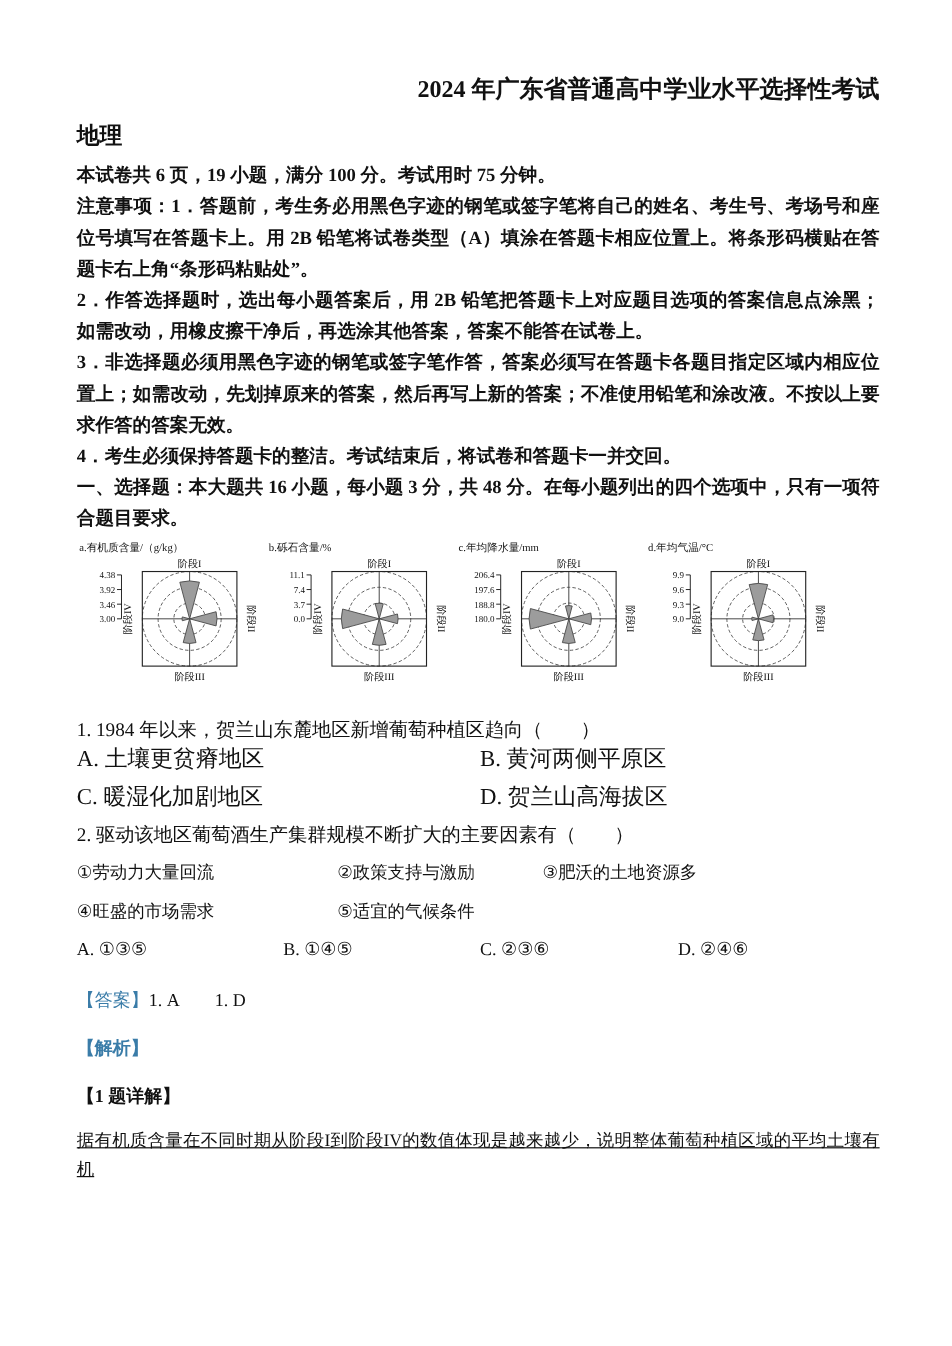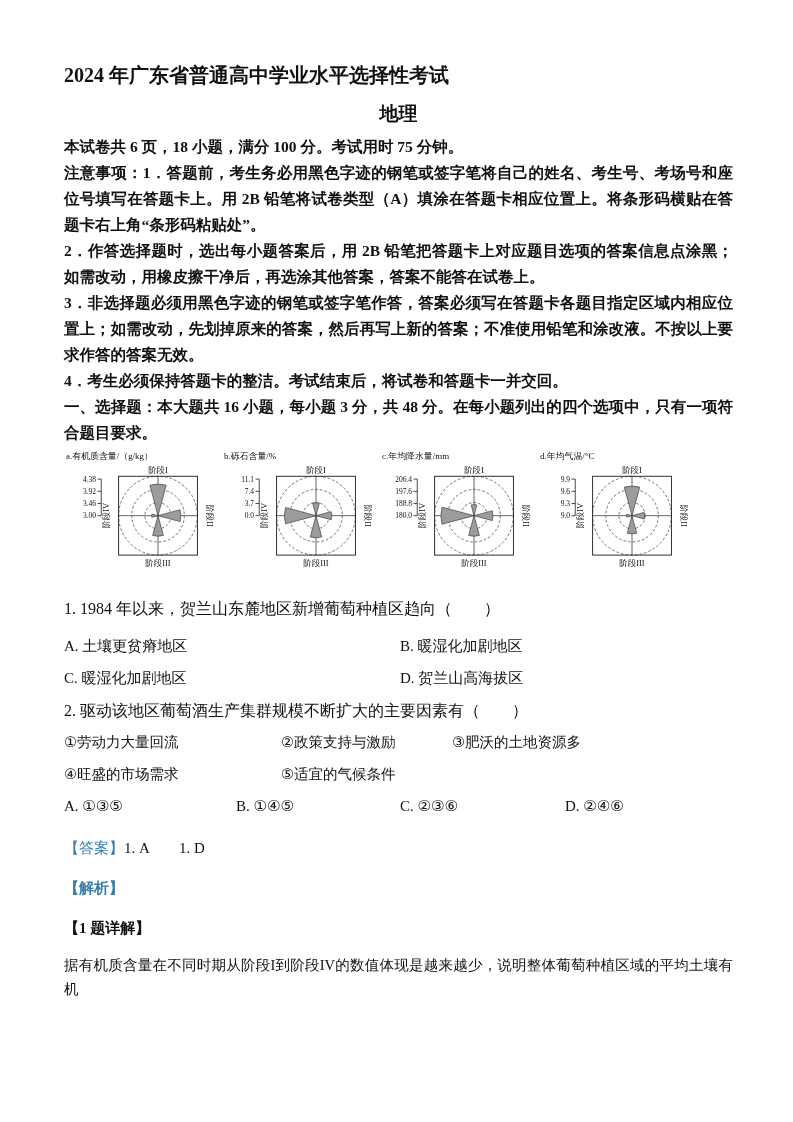--- a/index.html
+++ b/index.html
@@ -2,48 +2,48 @@
 <html><head>
 <meta charset="utf-8">
 <style>
   html,body{margin:0;padding:0;background:#ffffff;}
   body{
     width:793px;height:1122px;overflow:hidden;
     font-family:"Liberation Serif","DejaVu Serif","DejaVu Sans",serif;
     color:#111;
   }
   .page{padding:62px 60px 0 64px;}
-  .title{font-size:20px;line-height:26px;font-weight:bold;text-align:left;margin:0 0 14px 0;}
-  .subject{font-size:19px;line-height:24px;font-weight:bold;text-align:center;margin:0 0 8px 0;}
+  .title{font-size:20px;line-height:26px;font-weight:bold;text-align:right;margin:0 0 14px 0;}
+  .subject{font-size:19px;line-height:24px;font-weight:bold;text-align:left;margin:0 0 8px 0;}
   .b{font-weight:bold;font-size:15.5px;line-height:26px;margin:0;text-align:justify;}
   .passage{font-size:14.5px;font-style:italic;line-height:29px;margin:6px 0 0 0;
            text-indent:2em;text-align:justify;}
   .charts{display:flex;align-items:center;margin:4px 0 0 0;}
   .charts svg{display:block;}
   .qrow{font-size:16px;line-height:21px;margin:11px 0 0 0;}
-  .grid2{display:grid;grid-template-columns:336px 1fr;row-gap:11px;margin-top:17px;
-         font-size:15px;line-height:21px;}
+  .grid2{display:grid;grid-template-columns:336px 1fr;row-gap:11px;margin-top:3px;
+         font-size:19px;line-height:21px;}
   .grid3{display:grid;grid-template-columns:174px 128px auto;margin-top:11px;
          font-size:14.5px;line-height:21px;gap:43px;}
   .grid4{display:grid;grid-template-columns:172px 164px 165px auto;margin-top:11px;
          font-size:15px;line-height:21px;}
   .ansline{margin:21px 0 0 0;font-size:15px;line-height:21px;}
   .blue{color:#3a7ca8;}
   .plain{margin:19px 0 0 0;font-size:15px;line-height:21px;font-weight:bold;}
-  .detailtext{margin:14px 0 12px 0;font-size:14.5px;line-height:24px;text-align:justify;}
+  .detailtext{margin:14px 0 12px 0;font-size:14.5px;line-height:24px;text-align:justify;text-decoration:underline;}
 </style>
 </head>
 <body>
 
 <div class="page">
 
   <h1 class="title">2024 年广东省普通高中学业水平选择性考试</h1>
   <h2 class="subject">地理</h2>
 
-  <p class="b">本试卷共 6 页，18 小题，满分 100 分。考试用时 75 分钟。</p>
+  <p class="b">本试卷共 6 页，19 小题，满分 100 分。考试用时 75 分钟。</p>
   <p class="b">注意事项：1．答题前，考生务必用黑色字迹的钢笔或签字笔将自己的姓名、考生号、考场号和座位号填写在答题卡上。用 2B 铅笔将试卷类型（A）填涂在答题卡相应位置上。将条形码横贴在答题卡右上角“条形码粘贴处”。</p>
   <p class="b">2．作答选择题时，选出每小题答案后，用 2B 铅笔把答题卡上对应题目选项的答案信息点涂黑；如需改动，用橡皮擦干净后，再选涂其他答案，答案不能答在试卷上。</p>
   <p class="b">3．非选择题必须用黑色字迹的钢笔或签字笔作答，答案必须写在答题卡各题目指定区域内相应位置上；如需改动，先划掉原来的答案，然后再写上新的答案；不准使用铅笔和涂改液。不按以上要求作答的答案无效。</p>
   <p class="b">4．考生必须保持答题卡的整洁。考试结束后，将试卷和答题卡一并交回。</p>
   <p class="b">一、选择题：本大题共 16 小题，每小题 3 分，共 48 分。在每小题列出的四个选项中，只有一项符合题目要求。</p>
 
 
   <div class="charts" id="charts">
       <svg viewBox="0 0 168 146" width="158" height="137">
         <text x="2" y="10" font-size="9.5" text-anchor="start" fill="#111" font-family="&quot;Liberation Serif&quot;,&quot;DejaVu Serif&quot;,&quot;DejaVu Sans&quot;,serif">a.有机质含量/（g/kg）</text>
@@ -147,21 +147,21 @@
         <text x="100" y="24" font-size="9" text-anchor="middle" fill="#111" font-family="&quot;Liberation Serif&quot;,&quot;DejaVu Serif&quot;,&quot;DejaVu Sans&quot;,serif">阶段I</text>
         <text x="152" y="70" font-size="9" text-anchor="middle" fill="#111" font-family="&quot;Liberation Serif&quot;,&quot;DejaVu Serif&quot;,&quot;DejaVu Sans&quot;,serif" transform="rotate(90 152 70)">阶段II</text>
         <text x="100" y="124" font-size="9" text-anchor="middle" fill="#111" font-family="&quot;Liberation Serif&quot;,&quot;DejaVu Serif&quot;,&quot;DejaVu Sans&quot;,serif">阶段III</text>
         <text x="48" y="70" font-size="9" text-anchor="middle" fill="#111" font-family="&quot;Liberation Serif&quot;,&quot;DejaVu Serif&quot;,&quot;DejaVu Sans&quot;,serif" transform="rotate(-90 48 70)">阶段IV</text>
       </svg>
     </div>
 
   <p class="qrow">1. 1984 年以来，贺兰山东麓地区新增葡萄种植区趋向（　　）</p>
   <div class="grid2">
     <span>A. 土壤更贫瘠地区</span>
-    <span>B. 暖湿化加剧地区</span>
+    <span>B. 黄河两侧平原区</span>
     <span>C. 暖湿化加剧地区</span>
     <span>D. 贺兰山高海拔区</span>
   </div>
 
   <p class="qrow">2. 驱动该地区葡萄酒生产集群规模不断扩大的主要因素有（　　）</p>
   <div class="grid3">
     <span>①劳动力大量回流</span>
     <span>②政策支持与激励</span>
     <span>③肥沃的土地资源多</span>
   </div>

